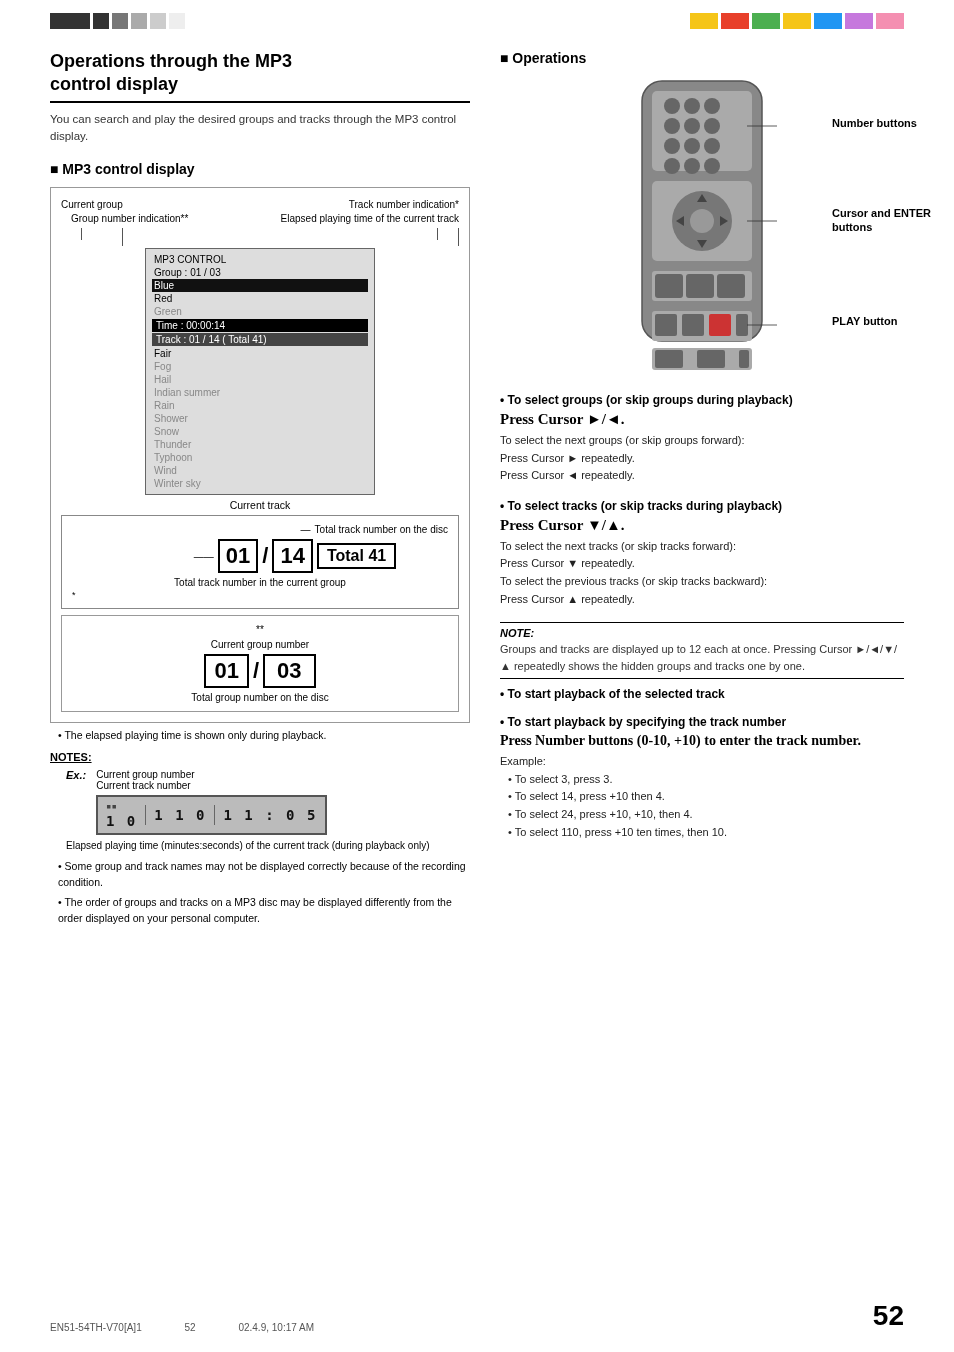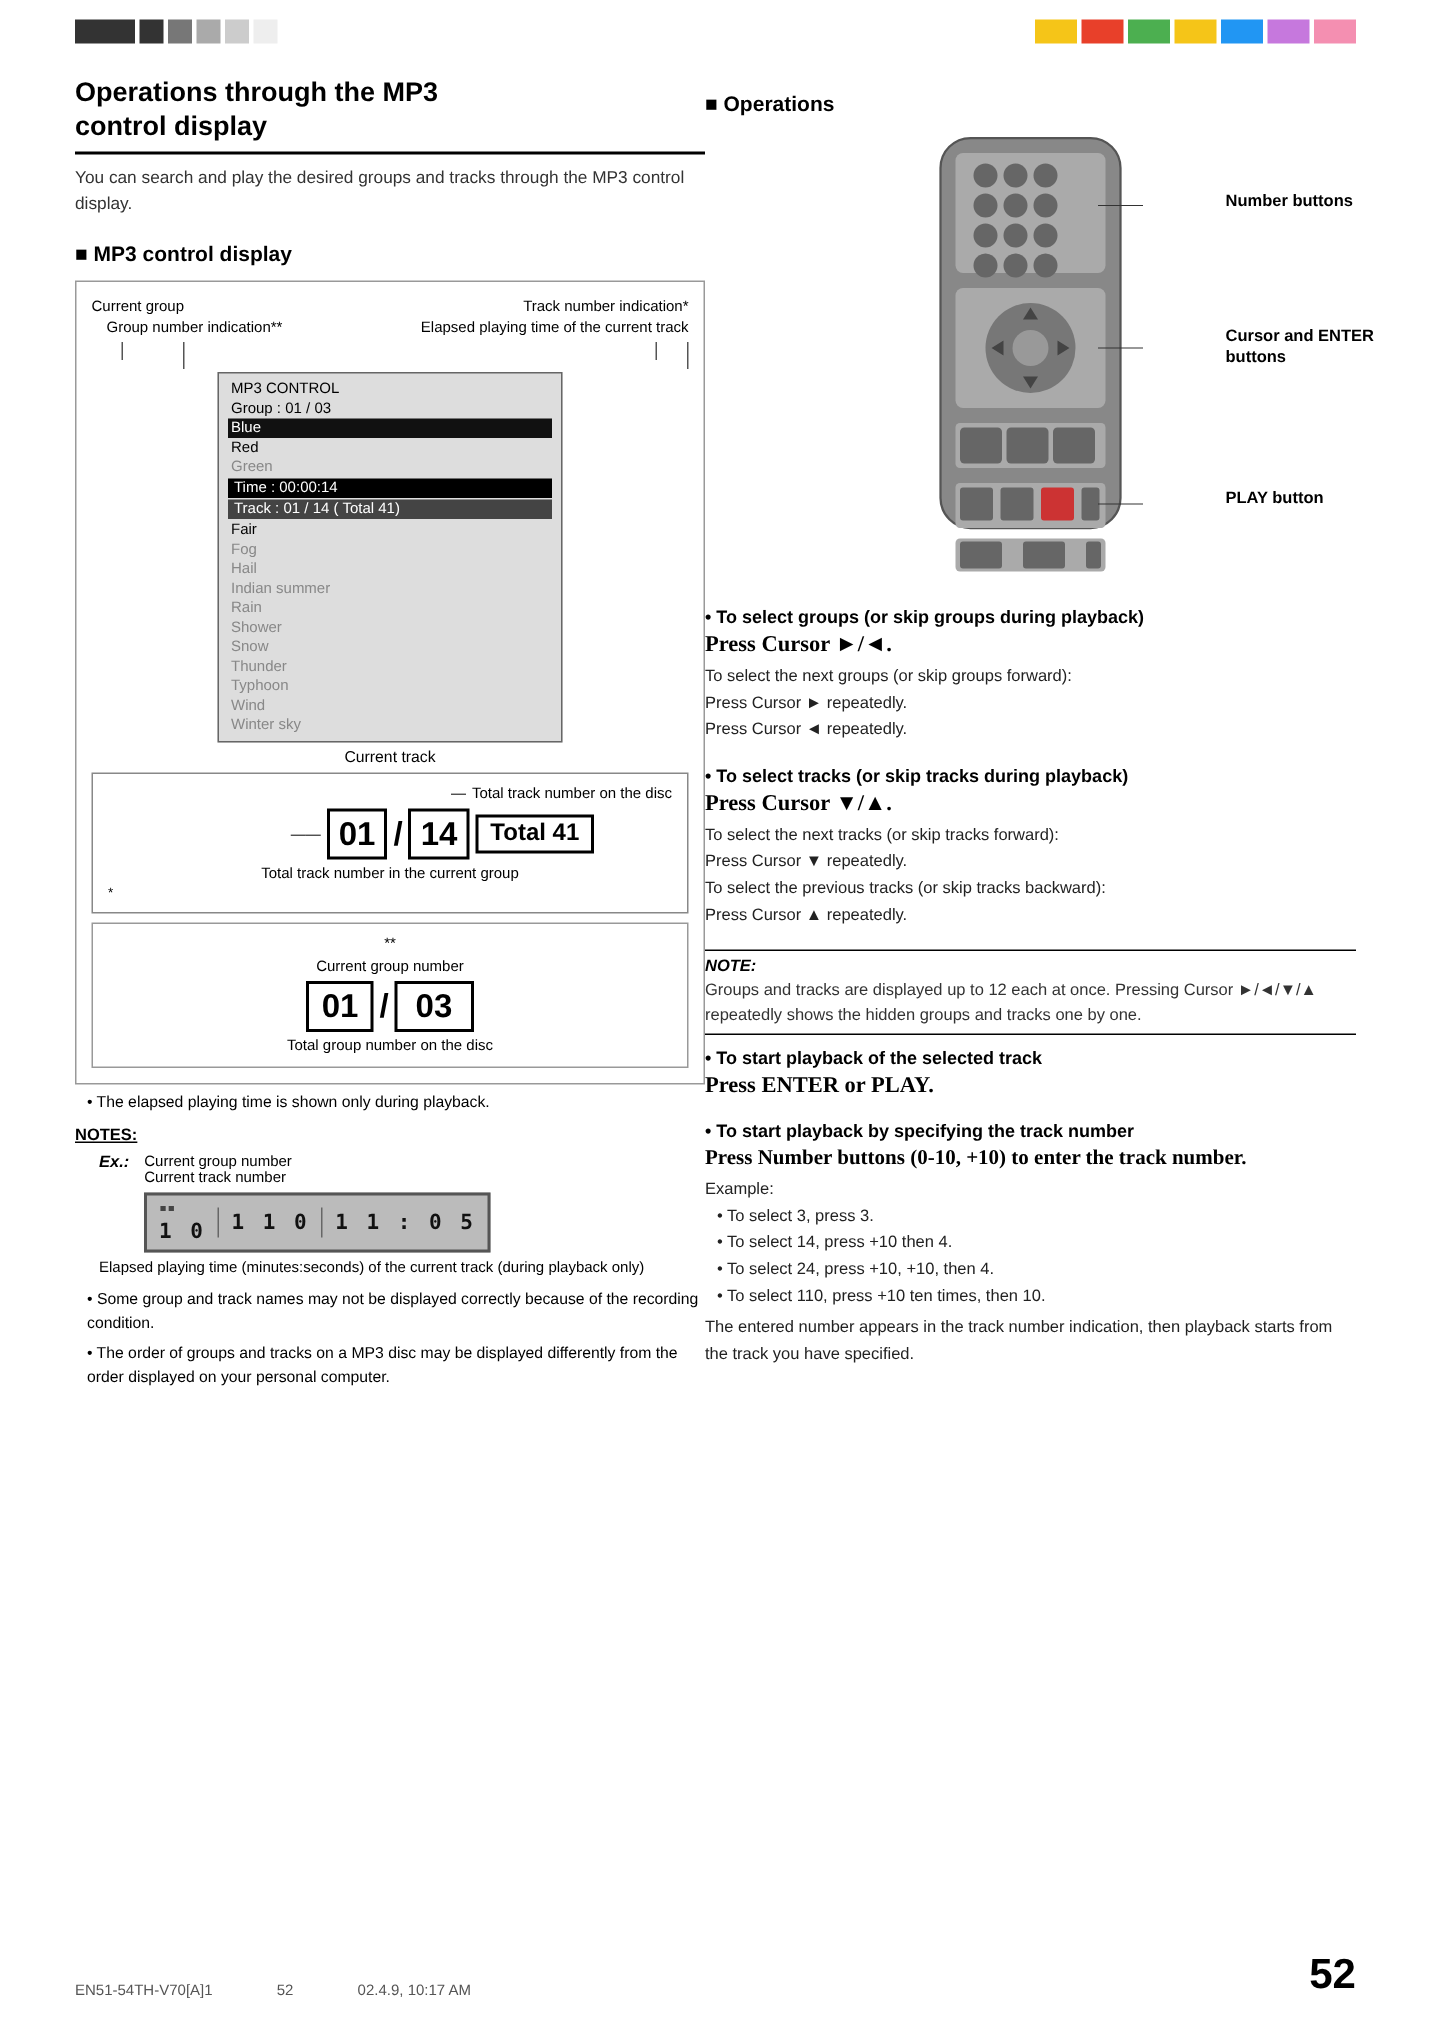--- a/index.html
+++ b/index.html
@@ -42,21 +42,21 @@
       position: absolute;
       top: 50px;
       left: 50px;
       right: 50px;
       bottom: 40px;
     }
 
     
     .two-col {
       display: flex;
-      align-items: flex-end;
+      gap: 30px;
     }
     .left-col {
       flex: 0 0 420px;
     }
     .right-col {
       flex: 1;
     }
 
     
     .section-title {
@@ -500,33 +500,31 @@
           </div>
         </div>
 
         <div class="note-box">
           <div class="note-box-title">NOTE:</div>
           <div class="note-box-text">Groups and tracks are displayed up to 12 each at once. Pressing Cursor ►/◄/▼/▲ repeatedly shows the hidden groups and tracks one by one.</div>
         </div>
 
         <div class="ops-item">
           <div class="ops-item-title">To start playback of the selected track</div>
-          <div class="ops-command">Press ENTER or PLAY.</div>
         </div>
 
         <div class="ops-item">
           <div class="ops-item-title">To start playback by specifying the track number</div>
           <div class="ops-command" style="font-size:14px;">Press Number buttons (0-10, +10) to enter the track number.</div>
           <div class="ops-desc">
             <div>Example:</div>
             <div style="margin-left:8px;">• <span>To select 3, press 3.</span></div>
             <div style="margin-left:8px;">• <span>To select 14, press +10 then 4.</span></div>
             <div style="margin-left:8px;">• <span>To select 24, press +10, +10, then 4.</span></div>
             <div style="margin-left:8px;">• <span>To select 110, press +10 ten times, then 10.</span></div>
-            <div style="margin-top:4px;">The entered number appears in the track number indication, then playback starts from the track you have specified.</div>
           </div>
         </div>
 
       </div>
 
     </div>
 
   </div>
 </div>
 

